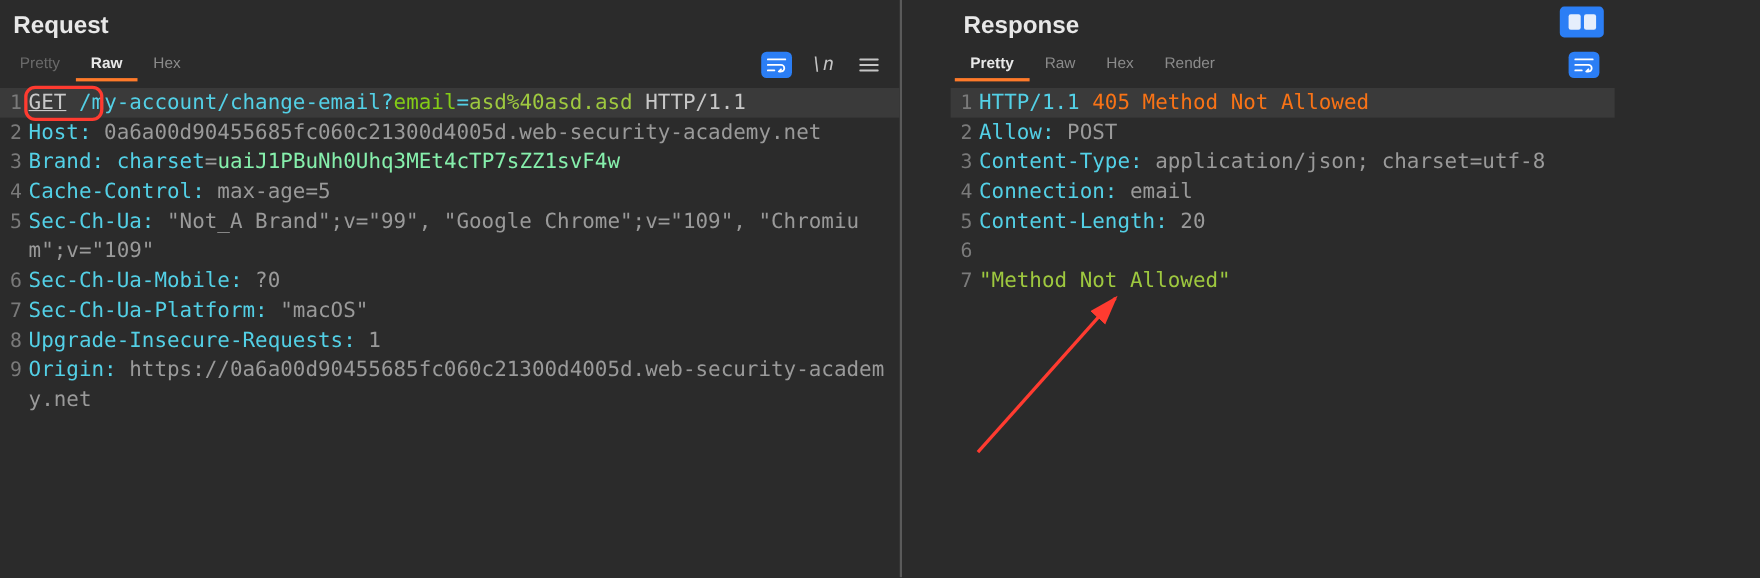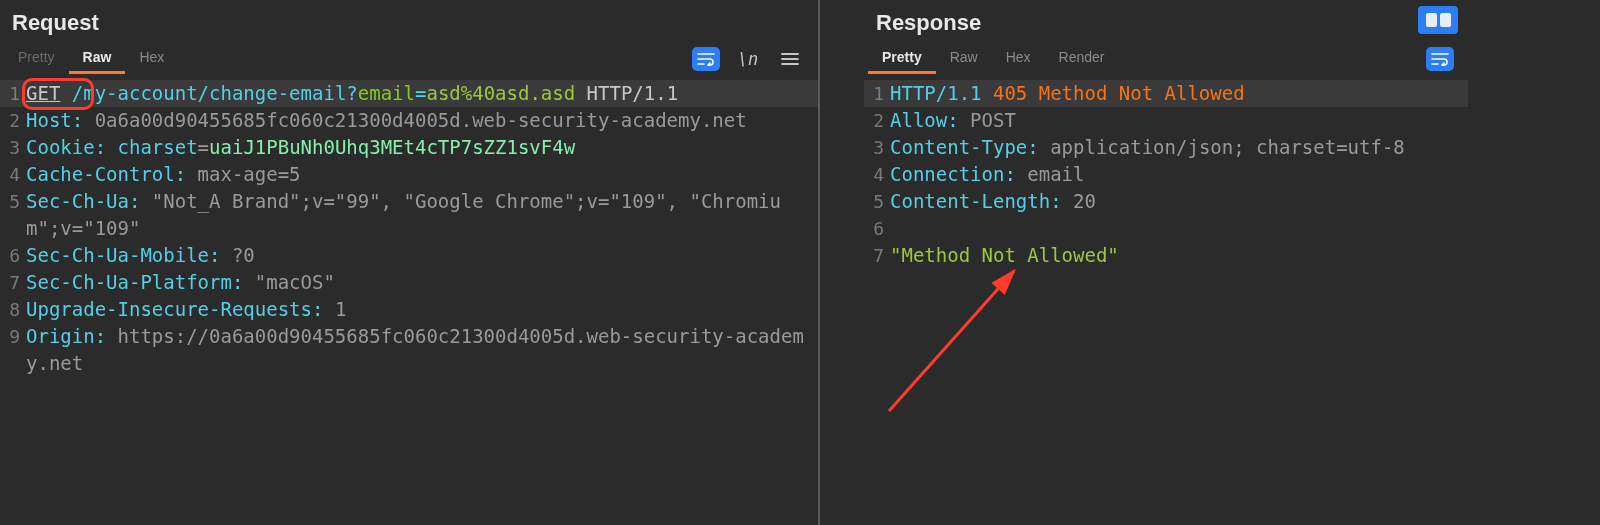--- a/index.html
+++ b/index.html
@@ -183,21 +183,21 @@
     <div class="line first-bg">
           <div class="gutter">1</div>
           <div class="code"><span class="tok-method">GET</span><span> </span><span class="tok-path">/my-account/change-email</span><span class="tok-path">?</span><span class="tok-param">email</span><span class="tok-path">=</span><span class="tok-paramval">asd%40asd.asd</span><span> </span><span class="tok-proto">HTTP/1.1</span></div>
         </div>
         <div class="line">
           <div class="gutter">2</div>
           <div class="code"><span class="tok-hname">Host:</span><span> </span><span class="tok-hval">0a6a00d90455685fc060c21300d4005d.web-security-academy.net</span></div>
         </div>
         <div class="line">
           <div class="gutter">3</div>
-          <div class="code"><span class="tok-hname">Cookie:</span><span> </span><span class="tok-cookiek">charset</span><span class="tok-hval">=</span><span class="tok-cookiev">uaiJ1PBuNh0Uhq3MEt4cTP7sZZ1svF4w</span></div>
+          <div class="code"><span class="tok-hname">Brand:</span><span> </span><span class="tok-cookiek">charset</span><span class="tok-hval">=</span><span class="tok-cookiev">uaiJ1PBuNh0Uhq3MEt4cTP7sZZ1svF4w</span></div>
         </div>
         <div class="line">
           <div class="gutter">4</div>
           <div class="code"><span class="tok-hname">Cache-Control:</span><span> </span><span class="tok-hval">max-age=5</span></div>
         </div>
         <div class="line">
           <div class="gutter">5</div>
           <div class="code"><span class="tok-hname">Sec-Ch-Ua:</span><span> </span><span class="tok-hval">"Not_A Brand";v="99", "Google Chrome";v="109", "Chromium";v="109"</span></div>
         </div>
         <div class="line">

